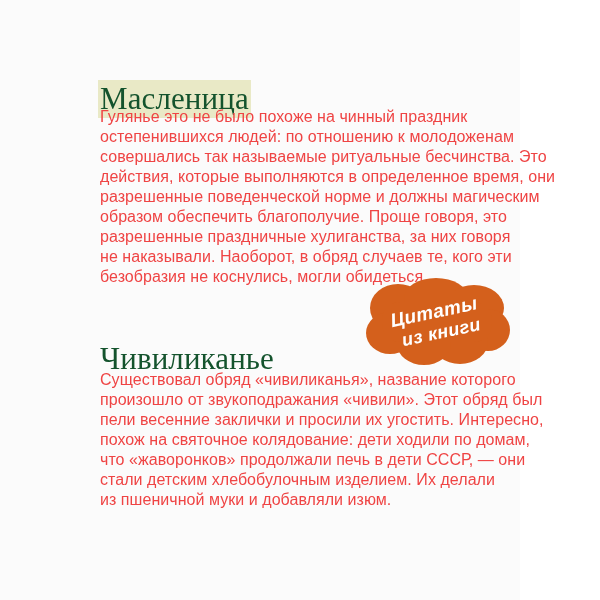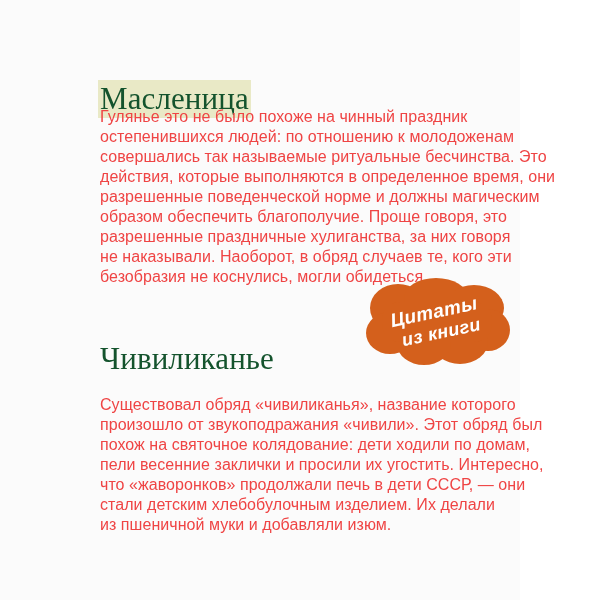--- a/index.html
+++ b/index.html
@@ -85,21 +85,21 @@
     letter-spacing: 0.05px;
   }
   .body-para .ln {
     display: block;
     white-space: nowrap;
   }
   #para-maslenitsa {
     top: 107px;
   }
   #para-chivilikanie {
-    top: 395px;
+    top: 370px;
   }
 
   
   .cloud-badge {
     position: absolute;
     left: 362px;
     top: 278px;
     width: 148px;
     height: 88px;
     z-index: 5;
@@ -179,20 +179,20 @@
       <div class="cloud-line l1">Цитаты</div>
       <div class="cloud-line l2">из книги</div>
     </div>
   </div>
 
   <h1 class="heading no-highlight" id="heading-chivilikanie"><span class="hl">Чивиликанье</span></h1>
 
   <div class="body-para" id="para-chivilikanie">
     <span class="ln">Существовал обряд «чивиликанья», название которого</span>
     <span class="ln">произошло от звукоподражания «чивили». Этот обряд был</span>
+    <span class="ln">пели весенние заклички и просили их угостить. Интересно,</span>
     <span class="ln">похож на святочное колядование: дети ходили по домам,</span>
-    <span class="ln">пели весенние заклички и просили их угостить. Интересно,</span>
     <span class="ln">что «жаворонков» продолжали печь в дети СССР, — они</span>
     <span class="ln">стали детским хлебобулочным изделием. Их делали</span>
     <span class="ln">из пшеничной муки и добавляли изюм.</span>
   </div>
 
 </div>
 
 </body></html>

